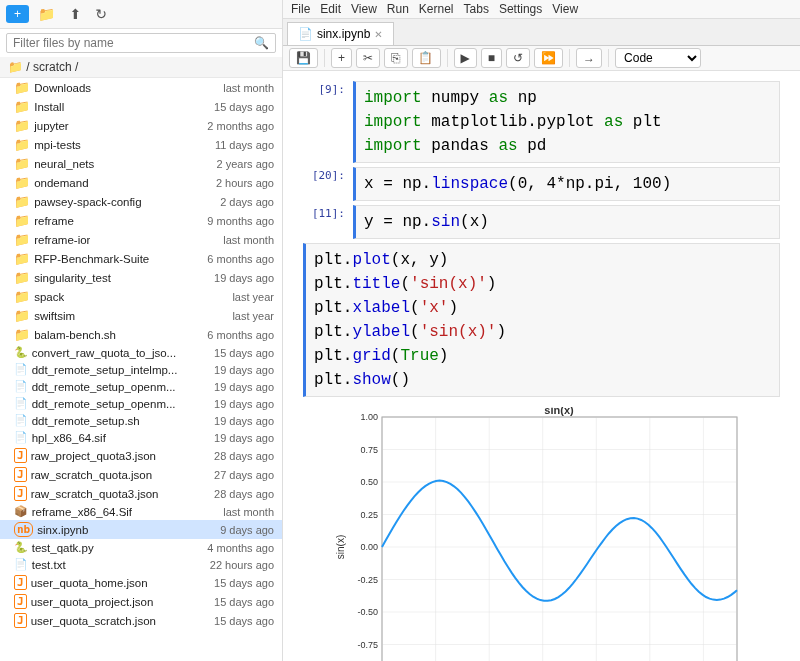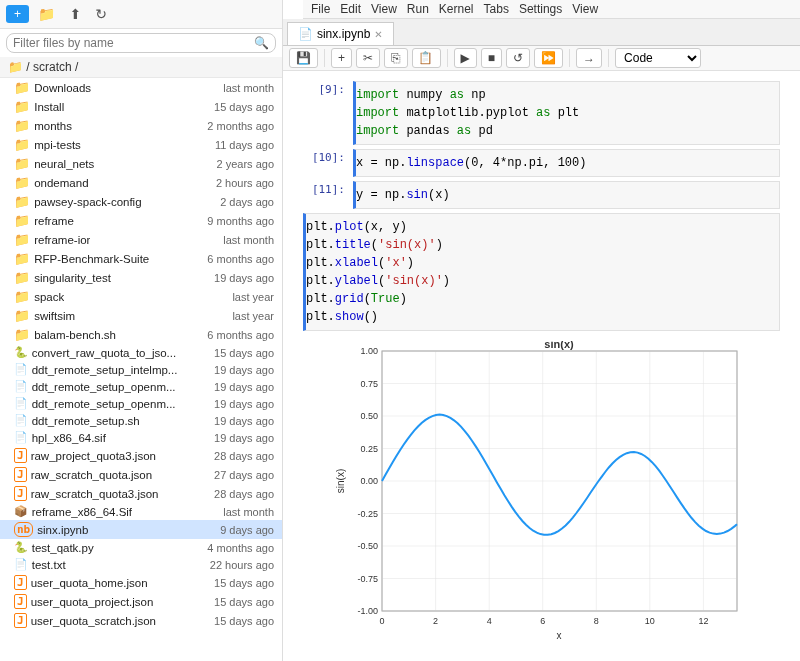--- a/index.html
+++ b/index.html
@@ -3,60 +3,60 @@
   <meta charset="utf-8">
   <style>
     * { box-sizing: border-box; margin: 0; padding: 0; }
     body { font-family: 'Segoe UI', Arial, sans-serif; font-size: 12px; background: #f0f0f0; display: flex; height: 661px; overflow: hidden; }
 
     
     .sidebar { width: 283px; background: #fff; border-right: 1px solid #ddd; display: flex; flex-direction: column; height: 661px; }
     .sidebar-toolbar { display: flex; align-items: center; padding: 4px 6px; gap: 4px; border-bottom: 1px solid #e0e0e0; background: #f8f8f8; }
     .sidebar-toolbar button { border: none; background: #2196F3; color: #fff; border-radius: 3px; padding: 2px 8px; cursor: pointer; font-size: 12px; display: flex; align-items: center; gap: 2px; }
     .sidebar-toolbar .icon-btn { background: none; color: #555; padding: 2px 5px; font-size: 14px; }
-    .search-bar { display: flex; align-items: center; border: 1px solid #ccc; border-radius: 8px; margin: 4px 6px; padding: 2px 6px; background: #fff; }
+    .search-bar { display: flex; align-items: center; border: 1px solid #ccc; border-radius: 2px; margin: 4px 6px; padding: 2px 6px; background: #fff; }
     .search-bar input { border: none; outline: none; font-size: 12px; width: 100%; background: transparent; }
     .breadcrumb { padding: 3px 8px; font-size: 12px; color: #333; border-bottom: 1px solid #e8e8e8; background: #f5f5f5; }
     .file-list-header { display: flex; justify-content: space-between; padding: 3px 8px; font-size: 11px; font-weight: bold; color: #333; border-bottom: 1px solid #e0e0e0; background: #f0f0f0; }
     .file-list { overflow-y: auto; flex: 1; }
     .file-item { display: flex; justify-content: space-between; align-items: center; padding: 2px 8px 2px 14px; cursor: pointer; font-size: 11.5px; }
     .file-item.active { background: #d0e4ff; }
     .file-item .name { display: flex; align-items: center; gap: 4px; color: #222; overflow: hidden; text-overflow: ellipsis; white-space: nowrap; max-width: 165px; }
     .file-item .date { color: #666; font-size: 11px; white-space: nowrap; }
     .folder-icon { color: #7bafd4; font-size: 13px; }
     .file-icon-nb { color: #ff7f0e; font-size: 11px; font-weight: bold; border: 1px solid #ff7f0e; border-radius: 6px; padding: 0 2px; font-family: monospace; }
     .file-icon-py { color: #3572A5; font-size: 11px; }
     .file-icon-txt { color: #888; font-size: 11px; }
     .file-icon-json { color: #ff7f0e; font-size: 11px; font-weight: bold; border: 1px solid #ff7f0e; border-radius: 2px; padding: 0 2px; font-family: monospace; }
     .file-icon-sif { color: #aaa; font-size: 11px; }
 
     
     .main { flex: 1; display: flex; flex-direction: column; background: #fff; }
 
     
-    .menu-bar { display: flex; align-items: center; padding: 2px 8px; background: #f8f8f8; border-bottom: 1px solid #ddd; font-size: 12px; gap: 10px; margin-left: 20px; }
+    .menu-bar { display: flex; align-items: center; padding: 2px 8px; background: #f8f8f8; border-bottom: 1px solid #ddd; font-size: 12px; gap: 10px; }
     .menu-bar span { cursor: pointer; color: #333; }
 
     
     .notebook-tabs { display: flex; align-items: center; background: #f0f0f0; border-bottom: 1px solid #ccc; padding: 0 4px; }
     .nb-tab { display: flex; align-items: center; gap: 4px; padding: 4px 10px; background: #fff; border: 1px solid #ccc; border-bottom: none; font-size: 12px; cursor: pointer; margin-top: 3px; }
     .nb-tab .close-x { color: #999; font-size: 10px; cursor: pointer; }
 
     
     .nb-toolbar { display: flex; align-items: center; padding: 2px 6px; gap: 4px; border-bottom: 1px solid #e0e0e0; background: #f8f8f8; }
     .nb-toolbar button { border: 1px solid #ccc; background: #fff; padding: 2px 6px; border-radius: 3px; cursor: pointer; font-size: 12px; color: #444; }
     .nb-toolbar select { border: 1px solid #ccc; background: #fff; padding: 1px 4px; border-radius: 3px; font-size: 12px; }
     .tb-sep { width: 1px; height: 18px; background: #ddd; margin: 0 2px; }
 
     
     .nb-content { flex: 1; overflow-y: auto; padding: 10px 20px; background: #fff; }
     .cell { display: flex; margin-bottom: 4px; }
     .cell-label { color: #303f9f; font-size: 11px; font-family: monospace; min-width: 50px; padding-top: 2px; text-align: right; padding-right: 8px; }
     .cell-body { flex: 1; }
-    .code-cell { background: #f7f7f7; border: 1px solid #e0e0e0; border-left: 3px solid #3578e5; padding: 4px 0; font-family: 'Courier New', monospace; font-size: 12px; line-height: 1.5; }
+    .code-cell { background: #f7f7f7; border: 1px solid #e0e0e0; border-left: 3px solid #3578e5; padding: 4px 8px; font-family: 'Courier New', monospace; font-size: 16px; line-height: 1.5; }
     .code-cell .kw { color: #008000; }
     .code-cell .str { color: #ba2121; }
     .output-cell { padding: 4px 8px; }
 
     
     .chart-container { display: flex; justify-content: center; padding: 10px 0; }
     svg.chart { font-family: Arial, sans-serif; }
   </style>
 </head>
 <body>
@@ -92,21 +92,21 @@
       <div class="file-item">
       <div class="name">
           <span class="folder-icon">📁</span>
           <span>Install</span>
         </div>
       <div class="date">15 days ago</div>
     </div>
       <div class="file-item">
       <div class="name">
           <span class="folder-icon">📁</span>
-          <span>months</span>
+          <span>jupyter</span>
         </div>
       <div class="date">2 months ago</div>
     </div>
       <div class="file-item">
       <div class="name">
           <span class="folder-icon">📁</span>
           <span>mpi-tests</span>
         </div>
       <div class="date">11 days ago</div>
     </div>
@@ -345,21 +345,21 @@
       <div class="cell-body">
         <div class="code-cell">
           <span class="kw">import</span> numpy <span class="kw">as</span> np<br>
           <span class="kw">import</span> matplotlib.pyplot <span class="kw">as</span> plt<br>
           <span class="kw">import</span> pandas <span class="kw">as</span> pd
         </div>
       </div>
     </div>
 
     <div class="cell">
-      <div class="cell-label">[10]:</div>
+      <div class="cell-label">[20]:</div>
       <div class="cell-body">
         <div class="code-cell">
           x = np.<span style="color:#0000cc">linspace</span>(0, 4*np.pi, 100)
         </div>
       </div>
     </div>
 
     <div class="cell">
       <div class="cell-label">[11]:</div>
       <div class="cell-body">

